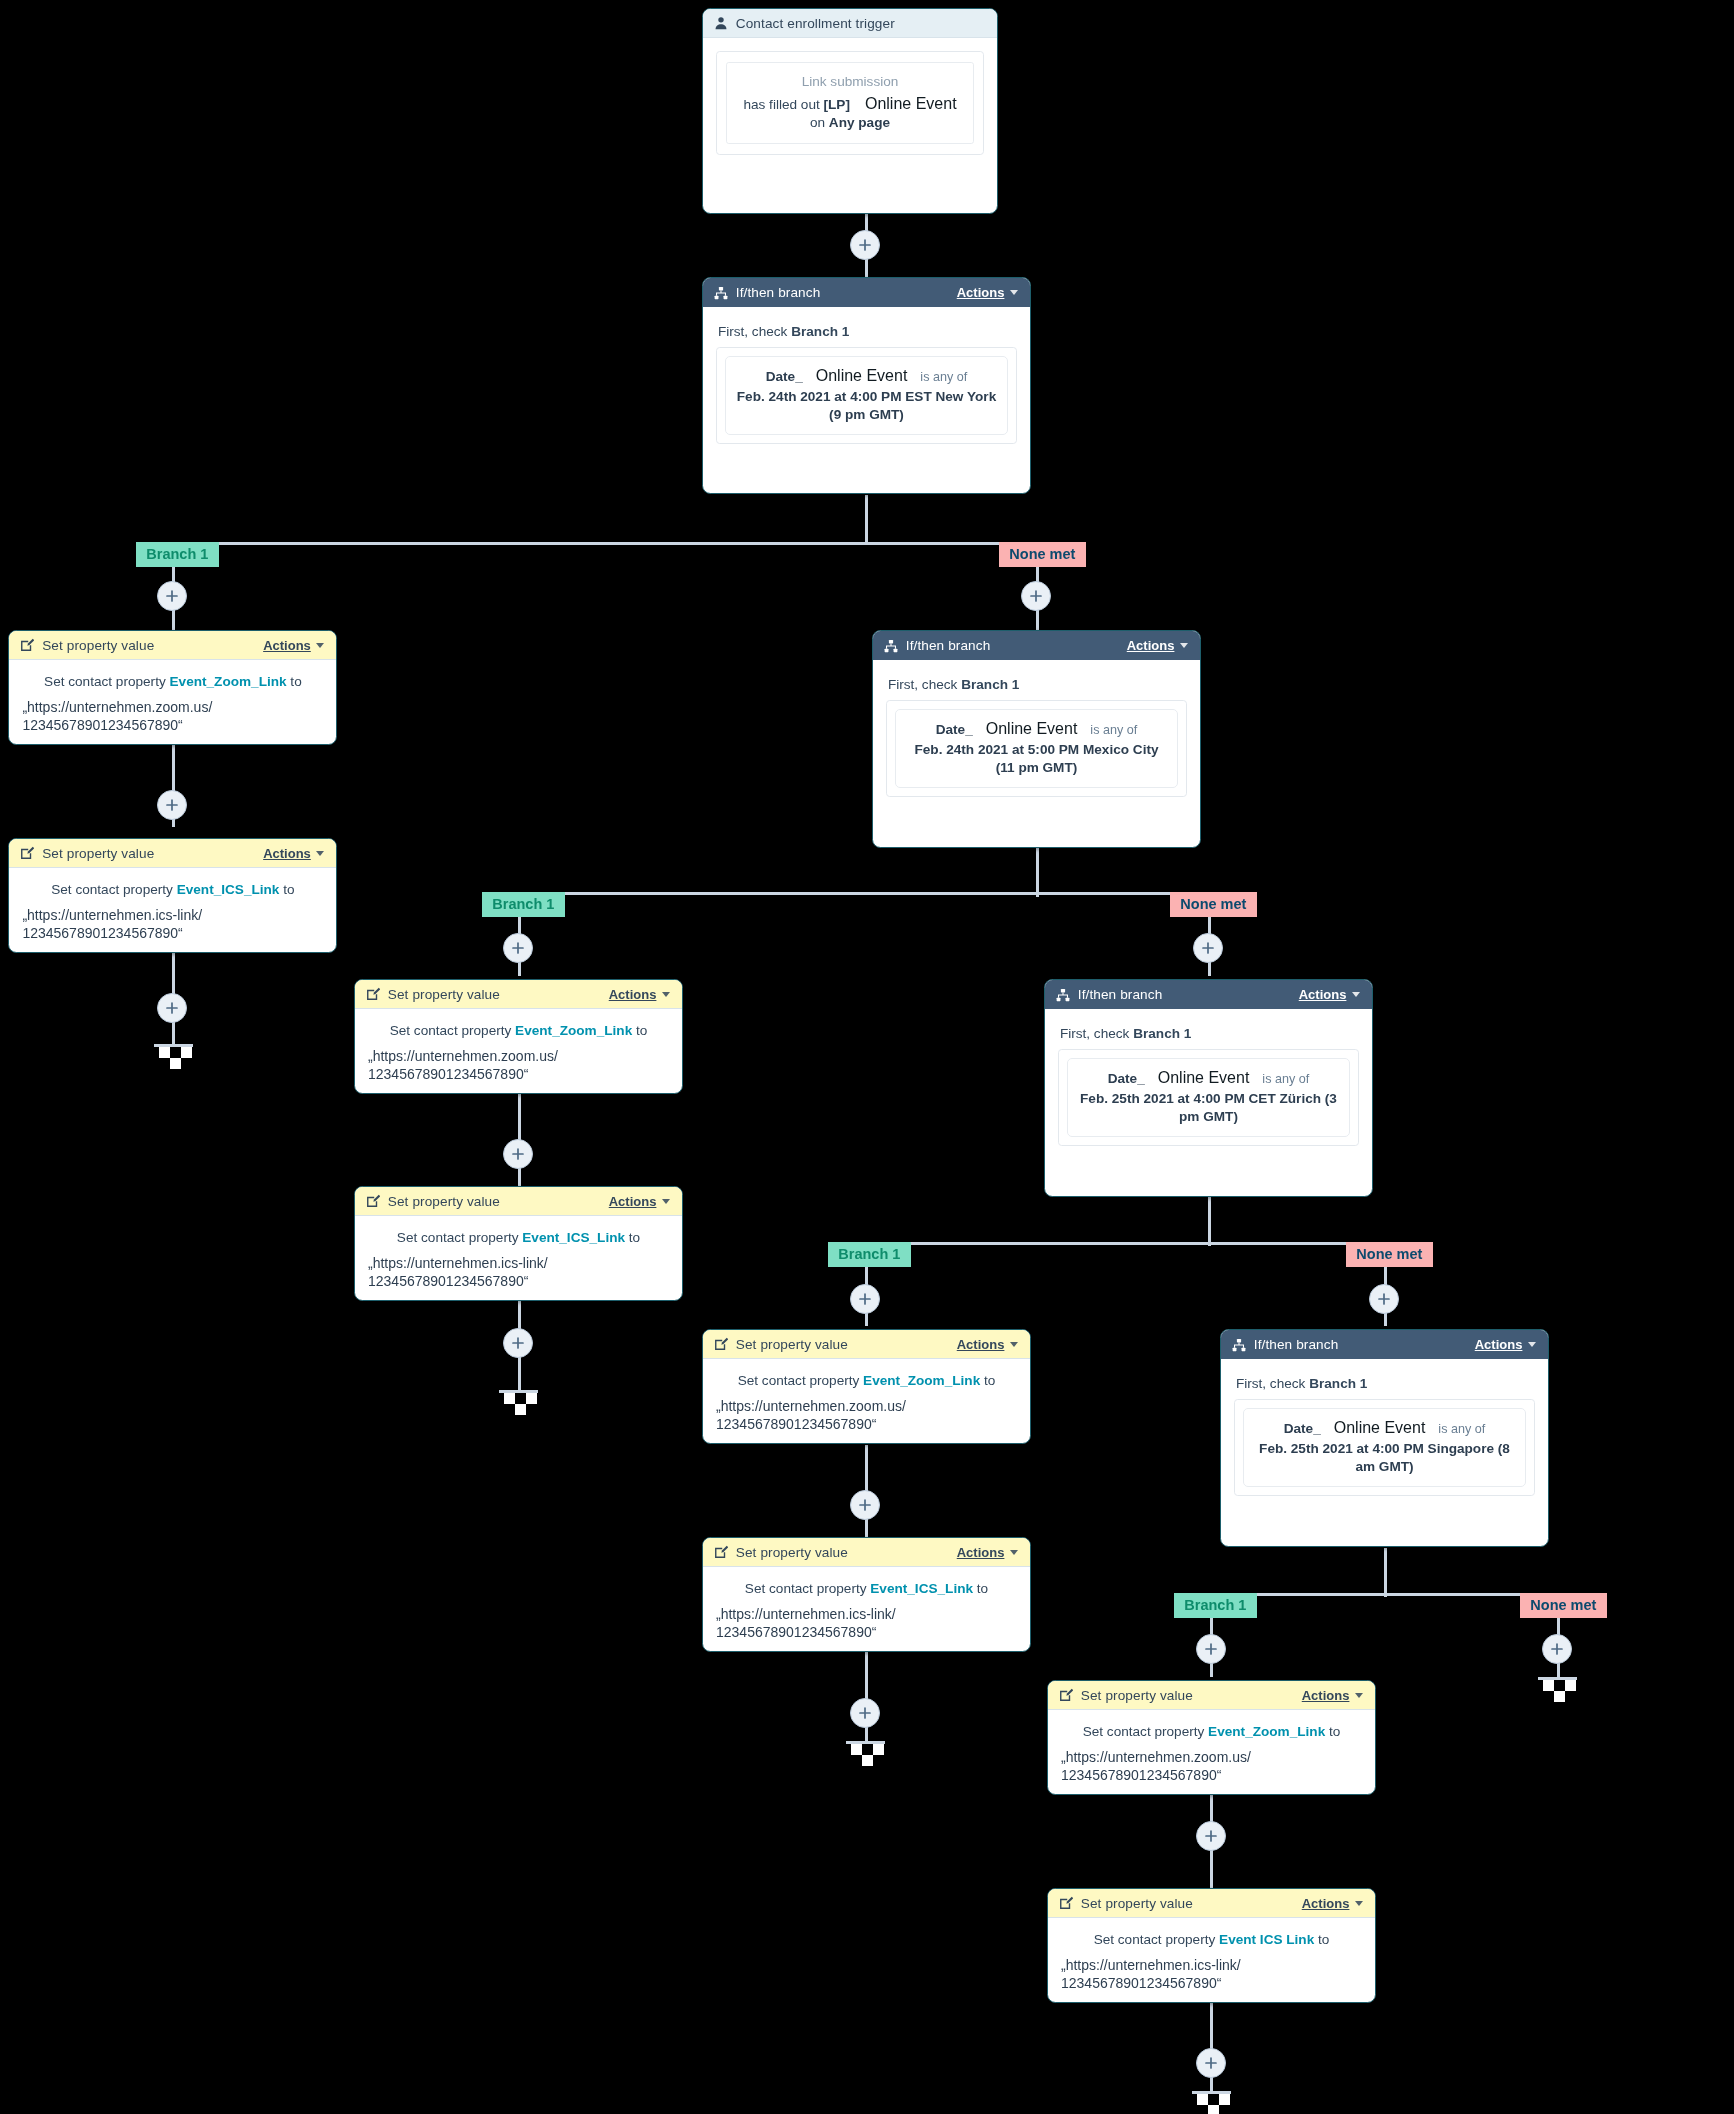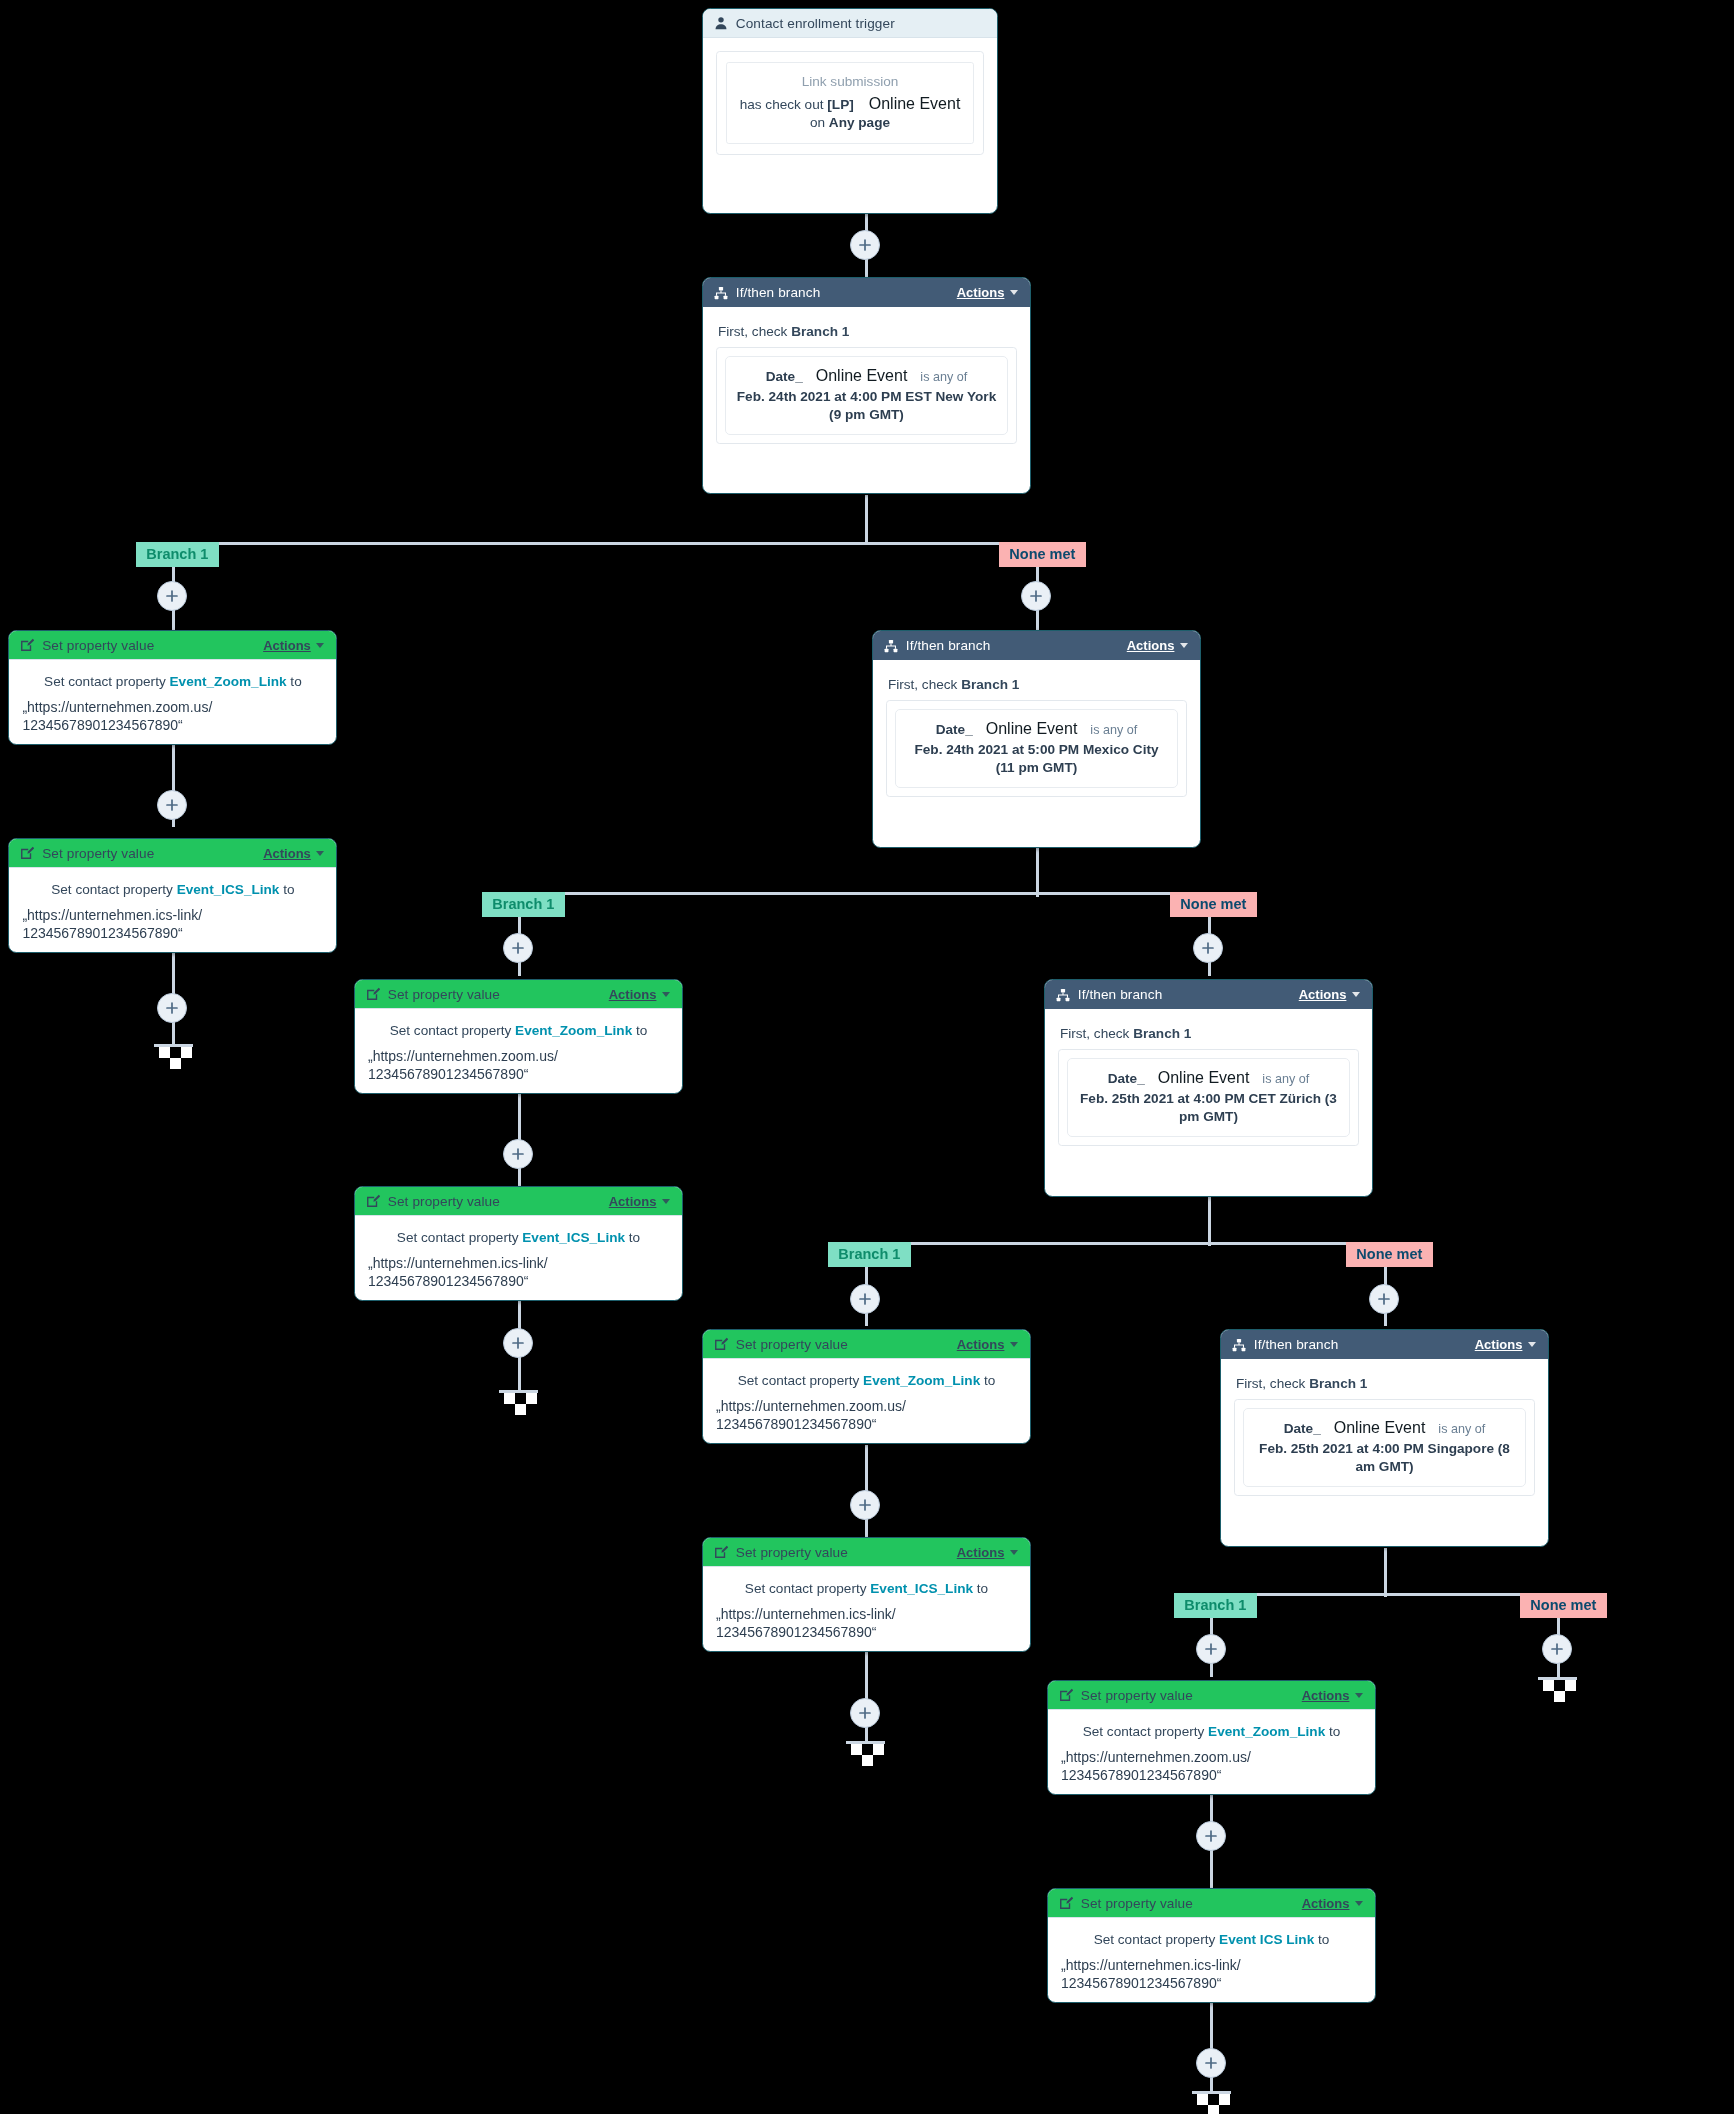--- a/index.html
+++ b/index.html
@@ -52,21 +52,21 @@
     overflow:hidden;
     z-index:4;
     box-sizing:border-box;
   }
   .card .chead{
     display:flex;align-items:center;
     height:29px;
     padding:0 12px 0 10.3px;
     box-sizing:border-box;
   }
-  .card.action .chead{background:#22c55e;color:#33475b;border-bottom:0.9px solid #d8e3ea;text-align:center;}
+  .card.action .chead{background:#fef9c3;color:#33475b;border-bottom:0.9px solid #d8e3ea;text-align:center;}
   .card.branch .chead{background:#425b76;color:#ffffff;}
   .card.trigger .chead{background:#e5eff4;color:#33475b;border-bottom:0.9px solid #d8e3ea;}
 
   .chead .hicon{
     width:15px;height:15px;margin-right:7.5px;flex:0 0 15px;
     display:flex;align-items:center;justify-content:center;
   }
   .chead .htitle{font-size:13.6px;letter-spacing:0.1px;}
   .chead .actions{
     margin-left:auto;font-size:13px;font-weight:bold;
@@ -151,21 +151,21 @@
             <path d="M1.8 15c0-3.6 2.8-5.6 6.2-5.6s6.2 2 6.2 5.6z" fill="#33475b"></path>
           </svg>
       </span>
       <span class="htitle">Contact enrollment trigger</span>
     </div>
     <div class="cbody">
       <div class="trigouter">
         <div class="triginner">
           <div class="trig-kind">Link submission</div>
           <div class="trig-row">
-            <span class="trig-lead"><span>has check out </span><b>[LP]</b></span>
+            <span class="trig-lead"><span>has filled out </span><b>[LP]</b></span>
             <span class="trig-obj">Online Event</span>
           </div>
           <div class="trig-page"><span>on </span><b>Any page</b></div>
         </div>
       </div>
     </div>
   </div>
 
   <div class="plus" style="left:850px;top:230px;">
     <svg width="12" height="12" viewBox="0 0 12 12">

